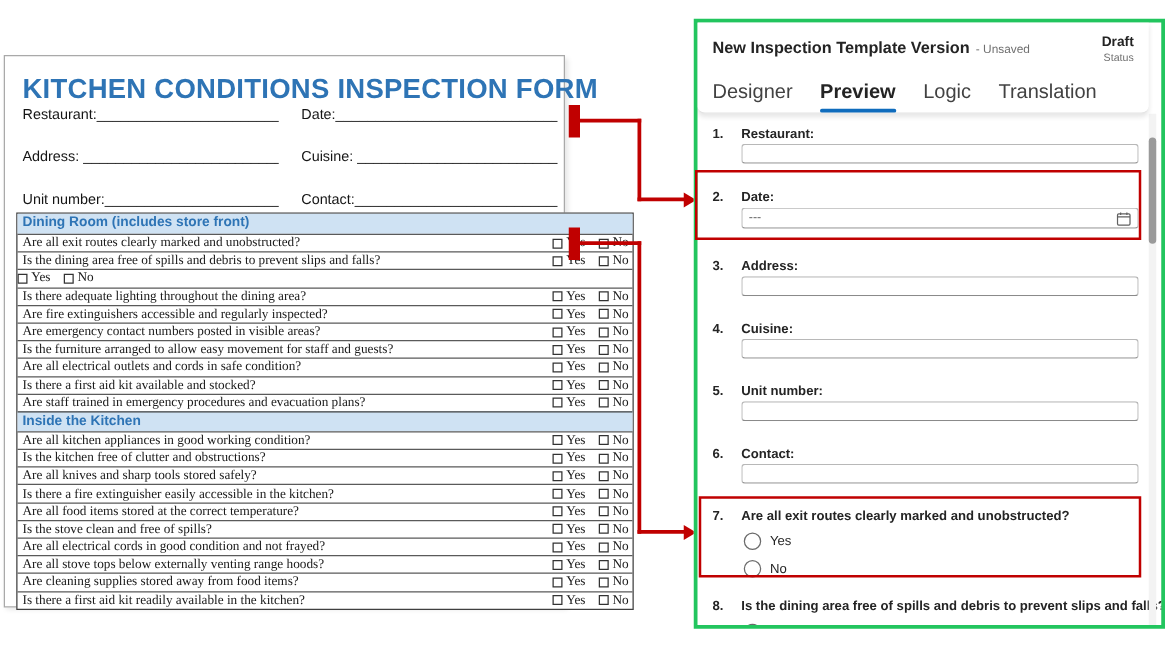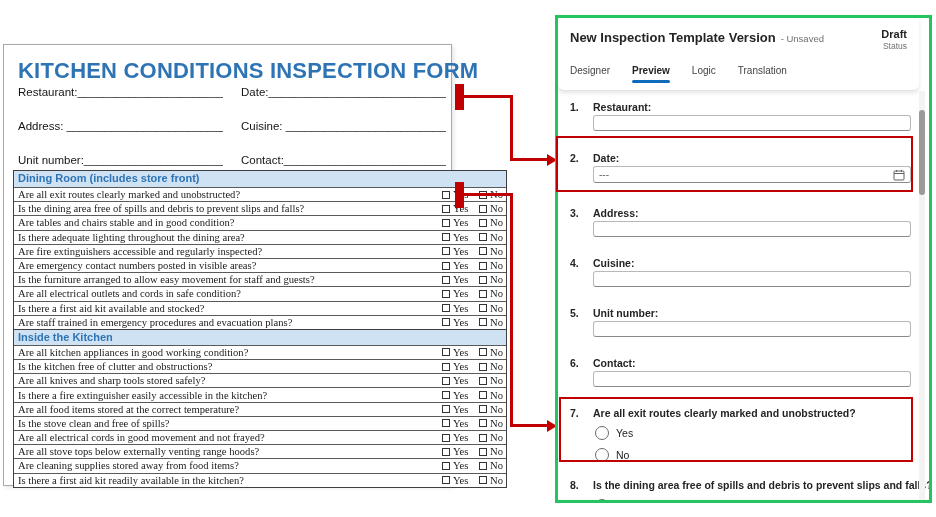--- a/index.html
+++ b/index.html
@@ -56,21 +56,21 @@
     border-bottom:1px solid #e3e3e3; border-radius:0 0 6px 6px;
     box-shadow:0 2px 4px rgba(0,0,0,.10); z-index:2;
   }
   .ph-titlerow { position:absolute; left:12px; top:12px; right:10px; display:flex; align-items:baseline; }
   .ph-title { font-size:13px; font-weight:bold; color:#242424; white-space:nowrap; }
   .ph-sub { font-size:9.5px; color:#707070; margin-left:5px; white-space:nowrap; }
   .ph-status { position:absolute; right:12px; top:10px; text-align:right; }
   .ph-status .val { font-size:11px; font-weight:bold; color:#242424; }
   .ph-status .lab { font-size:8.5px; color:#707070; margin-top:1px; }
   .tabs { position:absolute; left:12px; top:47px; display:flex; gap:22px; }
-  .tab { font-size:10px; color:#424242; padding-bottom:7px; position:relative; cursor:pointer; white-space:nowrap; }
+  .tab { font-size:16px; color:#424242; padding-bottom:7px; position:relative; cursor:pointer; white-space:nowrap; }
   .tab.active { font-weight:bold; color:#242424; }
   .tab.active::after {
     content:""; position:absolute; left:0; right:0; bottom:0; height:3px;
     background:#0f6cbd; border-radius:2px;
   }
 
   .item-num { position:absolute; left:12px; font-size:10.5px; font-weight:600; color:#242424; }
   .item-label { position:absolute; left:35px; font-size:10.5px; font-weight:600; color:#242424; white-space:nowrap; }
   .t-input {
     position:absolute; left:35px; width:318px; height:16px;
@@ -128,21 +128,20 @@
           <div class="yn yes">
             <span class="cbx"></span>
             <span>Yes</span>
           </div>
           <div class="yn no">
             <span class="cbx"></span>
             <span>No</span>
           </div>
         </div>
       <div class="prow">
-          <div class="q">Are tables and chairs stable and in good condition?</div>
           <div class="yn yes">
             <span class="cbx"></span>
             <span>Yes</span>
           </div>
           <div class="yn no">
             <span class="cbx"></span>
             <span>No</span>
           </div>
         </div>
       <div class="prow">
@@ -285,21 +284,21 @@
           <div class="yn yes">
             <span class="cbx"></span>
             <span>Yes</span>
           </div>
           <div class="yn no">
             <span class="cbx"></span>
             <span>No</span>
           </div>
         </div>
       <div class="prow">
-          <div class="q">Are all electrical cords in good movement and not frayed?</div>
+          <div class="q">Are all electrical cords in good condition and not frayed?</div>
           <div class="yn yes">
             <span class="cbx"></span>
             <span>Yes</span>
           </div>
           <div class="yn no">
             <span class="cbx"></span>
             <span>No</span>
           </div>
         </div>
       <div class="prow">

